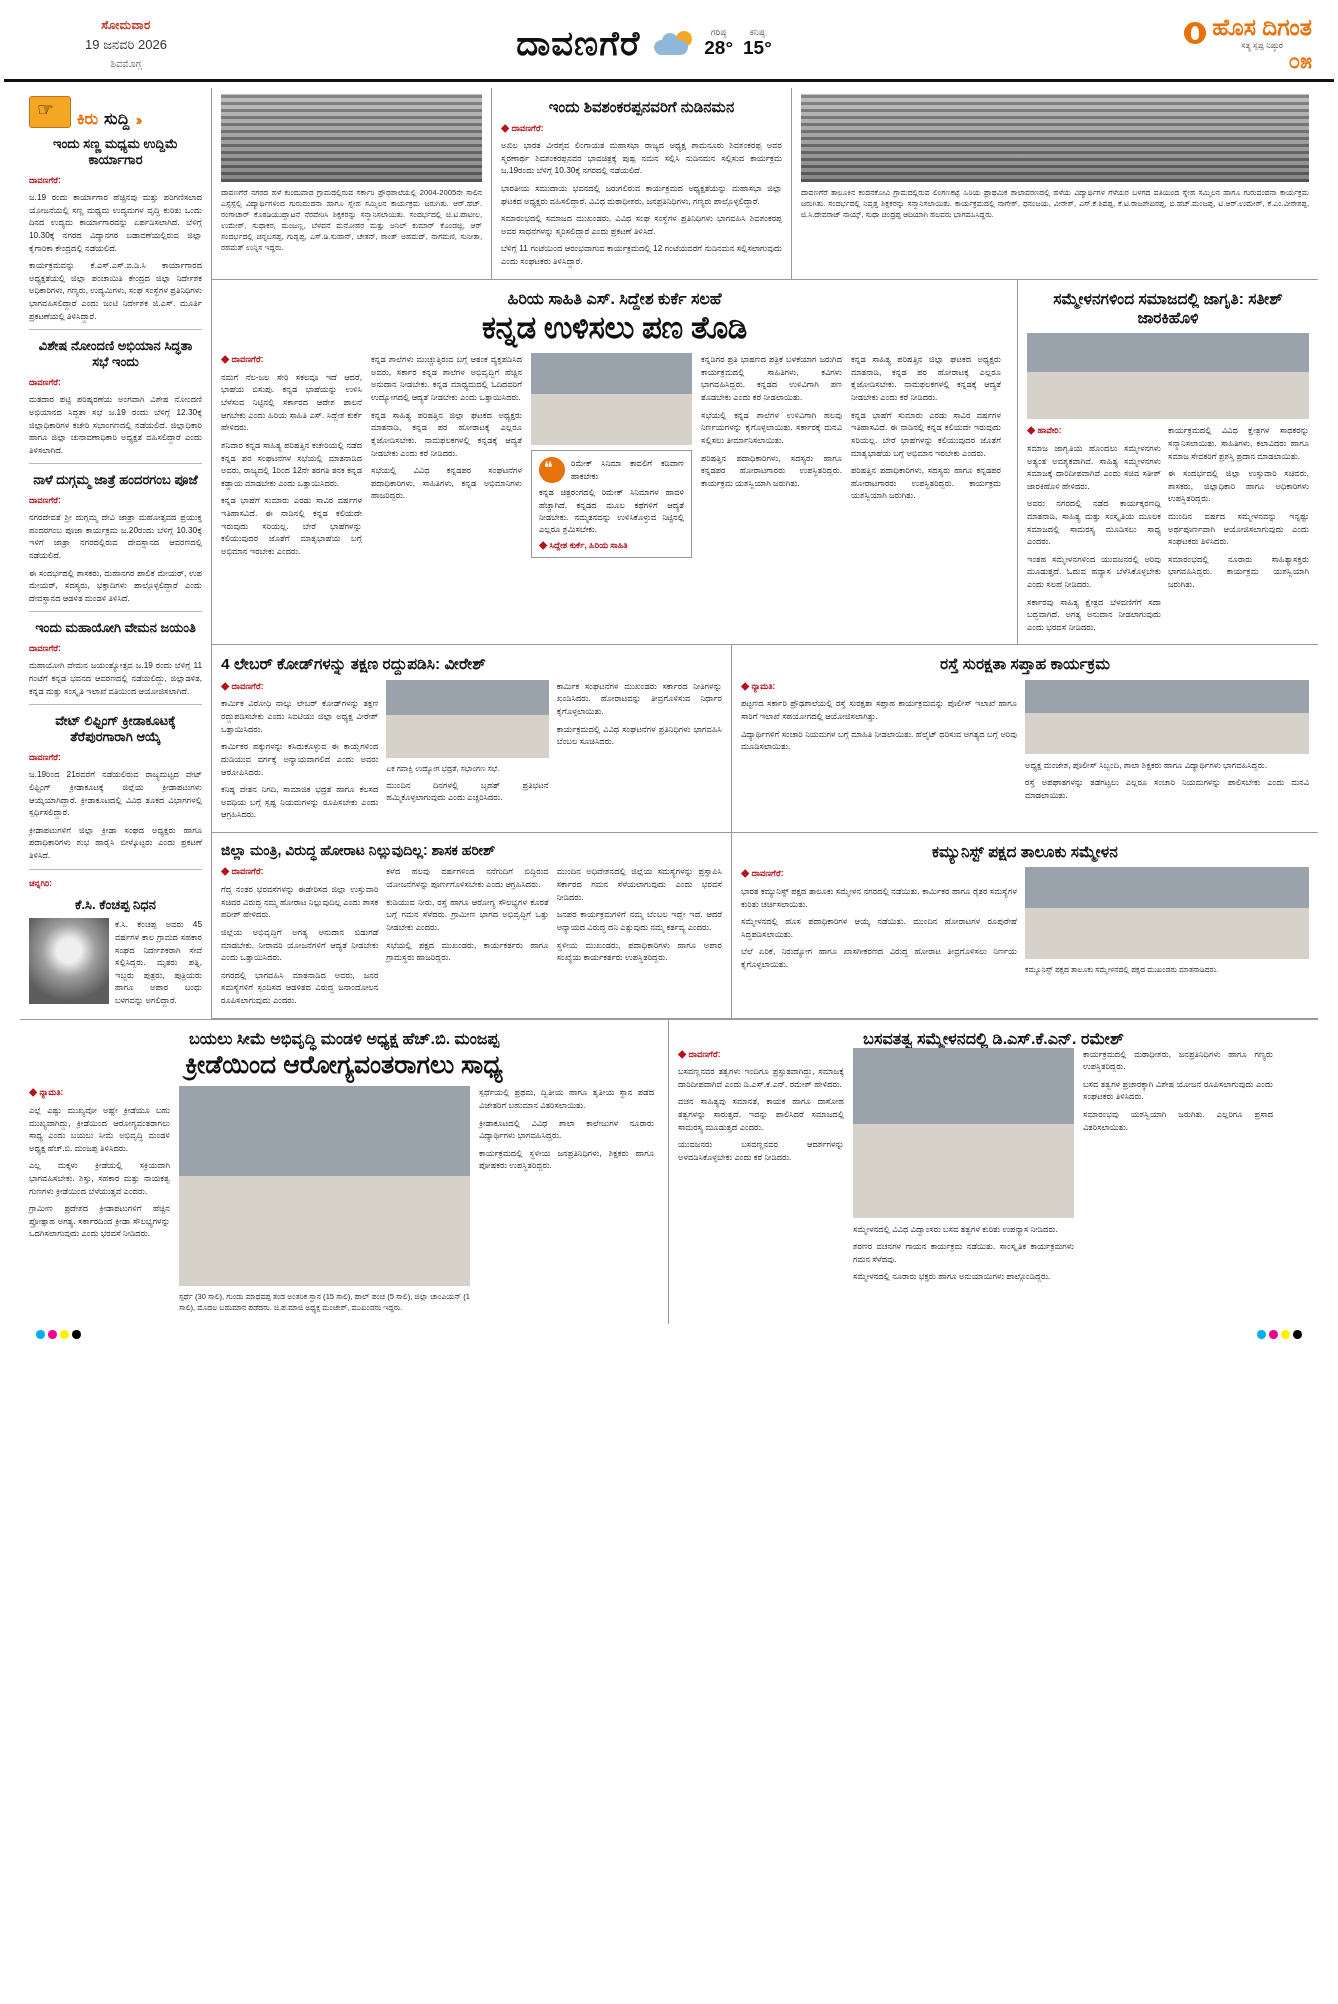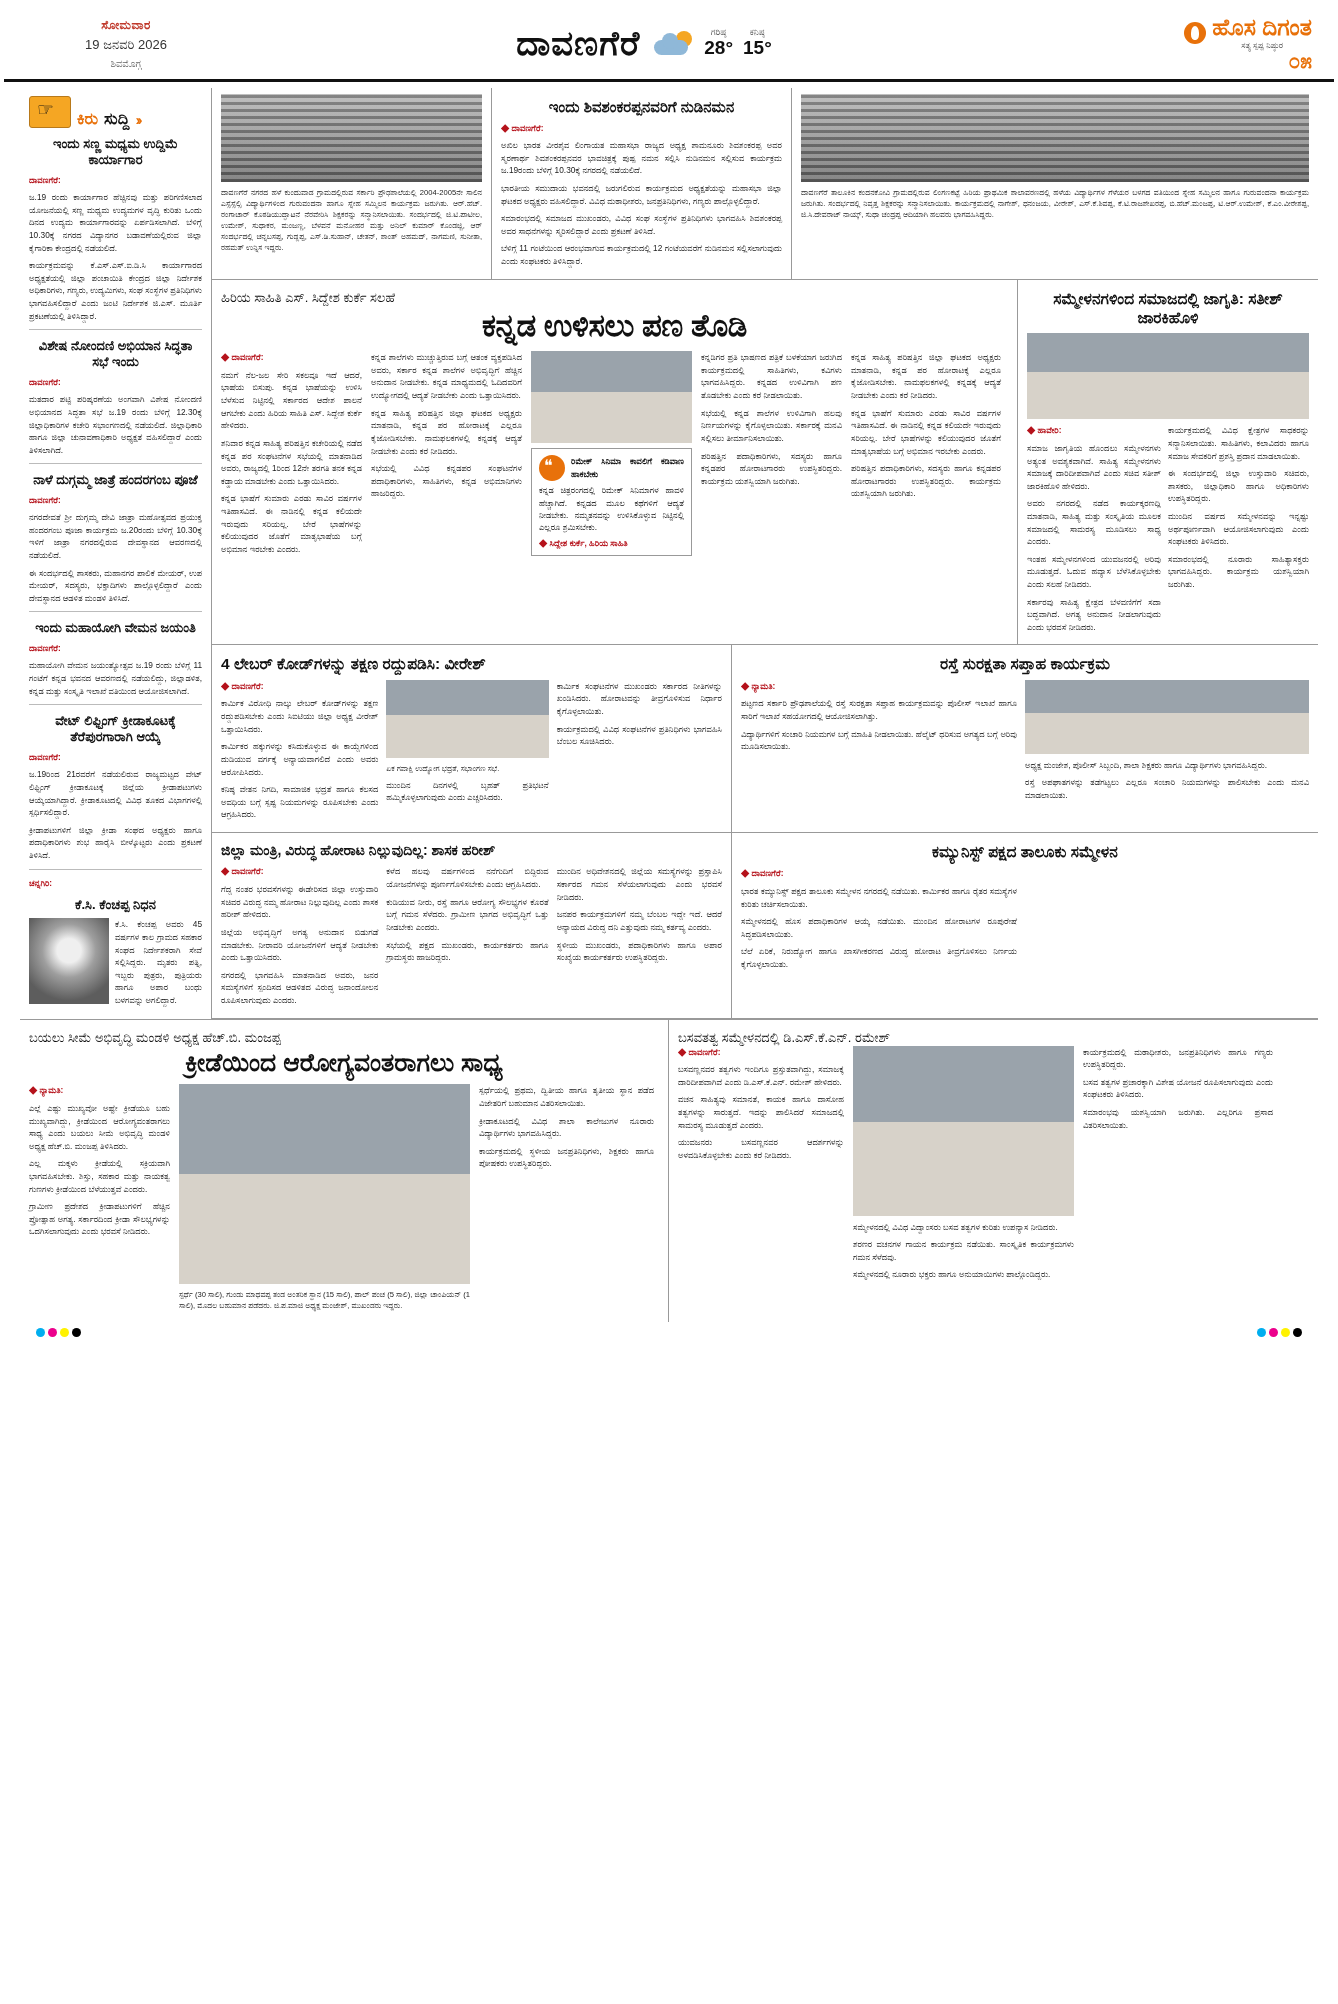--- a/index.html
+++ b/index.html
@@ -39,21 +39,21 @@
   .hr{border-bottom:1px solid #999;}
   .pad{padding:6px 9px;}
   p.body{font-size:8.3px;line-height:1.52;text-align:justify;margin:0 0 5px 0;color:#1a1a1a;}
   .dateline{font-weight:bold;font-size:8.3px;color:#b5121b;}
   .bullet{color:#b5121b;font-weight:bold;}
 
   h2.head{font-size:15.5px;line-height:1.25;font-weight:bold;margin:3px 0 6px 0;text-align:center;}
   h3.head-sm{font-size:15px;line-height:1.3;font-weight:bold;margin:3px 0 5px 0;text-align:center;}
   h1.lead{font-size:31px;line-height:1.15;font-weight:bold;margin:2px 0 8px 0;text-align:center;letter-spacing:-.5px;}
   h1.lead2{font-size:25px;line-height:1.15;font-weight:bold;margin:2px 0 8px 0;text-align:center;}
-  .kicker{font-size:13px;font-weight:normal;margin:4px 0 0 0;}
+  .kicker{font-size:16px;font-weight:bold;text-align:center;margin:4px 0 0 0;}
 
   .photo{background:#d8d8d8;position:relative;overflow:hidden;margin:0 0 5px 0;}
   .photo .grain{position:absolute;inset:0;background:
       repeating-linear-gradient(0deg, rgba(0,0,0,.10) 0 2px, rgba(255,255,255,.06) 2px 4px),
       repeating-linear-gradient(90deg, rgba(0,0,0,.07) 0 3px, rgba(255,255,255,.05) 3px 6px);}
   .photo.group .grain{background:
       repeating-linear-gradient(0deg, rgba(30,30,30,.35) 0 3px, rgba(200,200,200,.25) 3px 7px),
       linear-gradient(180deg,#bdbdbd,#8e8e8e 60%,#6f6f6f);}
   .photo.stage .grain{background:linear-gradient(180deg,#9aa3ab 0 45%,#d7d2c9 45% 100%),
       repeating-linear-gradient(90deg, rgba(0,0,0,.12) 0 6px, rgba(255,255,255,.08) 6px 12px);}
@@ -67,21 +67,21 @@
   .badge .t1{font-size:16px;font-weight:bold;color:#e8710a;}
   .badge .t2{font-size:16px;font-weight:bold;color:#111;}
   .badge .chev{color:#e8710a;font-weight:bold;font-size:15px;letter-spacing:-3px;}
 
   .brief h4{font-size:13px;line-height:1.25;font-weight:bold;text-align:center;margin:8px 0 5px 0;}
   .sep{border-top:1px solid #bbb;margin:7px 0;}
 
   .quotebox{border:1px solid #999;padding:6px 7px;margin:5px 0;}
   .quotebox .qmark{width:26px;height:26px;border-radius:50%;background:#e8710a;float:left;margin:0 6px 2px 0;position:relative;}
   .quotebox .qmark:after{content:"❝";color:#fff;font-size:16px;position:absolute;left:5px;top:1px;}
-  .quotebox p{font-size:8.3px;line-height:1.5;margin:0;text-align:justify;font-weight:bold;}
+  .quotebox p{font-size:8.3px;line-height:1.5;margin:0;text-align:justify;font-weight:normal;}
   .quotebox .who{font-size:8.3px;color:#b5121b;font-weight:bold;margin-top:4px;}
 
   .colorbar{display:flex;gap:3px;padding:6px 16px 10px 16px;}
   .colorbar .dot{width:9px;height:9px;border-radius:50%;}
   .cbar-right{margin-left:auto;display:flex;gap:3px;}
 </style>
 </head>
 <body>
 
 <div class="page">
@@ -338,20 +338,26 @@
           </div>
 
           <div class="col pad" style="width:586px">
             <h2 class="head">ಕಮ್ಯುನಿಸ್ಟ್ ಪಕ್ಷದ ತಾಲೂಕು ಸಮ್ಮೇಳನ</h2>
             <div class="row">
               <div class="col" style="width:50%;padding-right:8px">
                 <p class="body"><span class="bullet">◆ </span><span class="dateline">ದಾವಣಗೆರೆ:</span></p>
                 <p class="body">ಭಾರತ ಕಮ್ಯುನಿಸ್ಟ್ ಪಕ್ಷದ ತಾಲೂಕು ಸಮ್ಮೇಳನ ನಗರದಲ್ಲಿ ನಡೆಯಿತು. ಕಾರ್ಮಿಕರ ಹಾಗೂ ರೈತರ ಸಮಸ್ಯೆಗಳ ಕುರಿತು ಚರ್ಚಿಸಲಾಯಿತು.</p>
                 <p class="body">ಸಮ್ಮೇಳನದಲ್ಲಿ ಹೊಸ ಪದಾಧಿಕಾರಿಗಳ ಆಯ್ಕೆ ನಡೆಯಿತು. ಮುಂದಿನ ಹೋರಾಟಗಳ ರೂಪುರೇಷೆ ಸಿದ್ಧಪಡಿಸಲಾಯಿತು.</p>
                 <p class="body">ಬೆಲೆ ಏರಿಕೆ, ನಿರುದ್ಯೋಗ ಹಾಗೂ ಖಾಸಗೀಕರಣದ ವಿರುದ್ಧ ಹೋರಾಟ ತೀವ್ರಗೊಳಿಸಲು ನಿರ್ಣಯ ಕೈಗೊಳ್ಳಲಾಯಿತು.</p>
+              </div>
+              <div class="col" style="width:50%">
+                <div class="photo stage" style="width:100%;height:92px">
+                    <div class="grain"></div>
+                  </div>
+                <p class="cap">ಕಮ್ಯೂನಿಸ್ಟ್ ಪಕ್ಷದ ತಾಲೂಕು ಸಮ್ಮೇಳನದಲ್ಲಿ ಪಕ್ಷದ ಮುಖಂಡರು ಮಾತನಾಡಿದರು.</p>
               </div>
             </div>
           </div>
         </div>
 
       </div>
     </div>
 
     <div class="row">
       <div class="col vr pad" style="width:653px">

